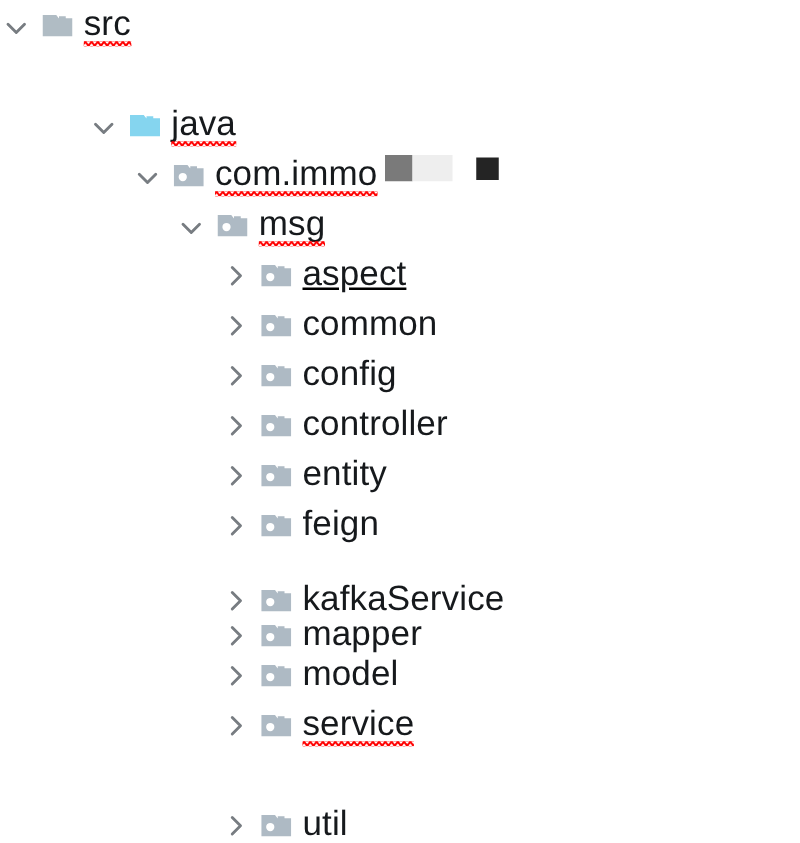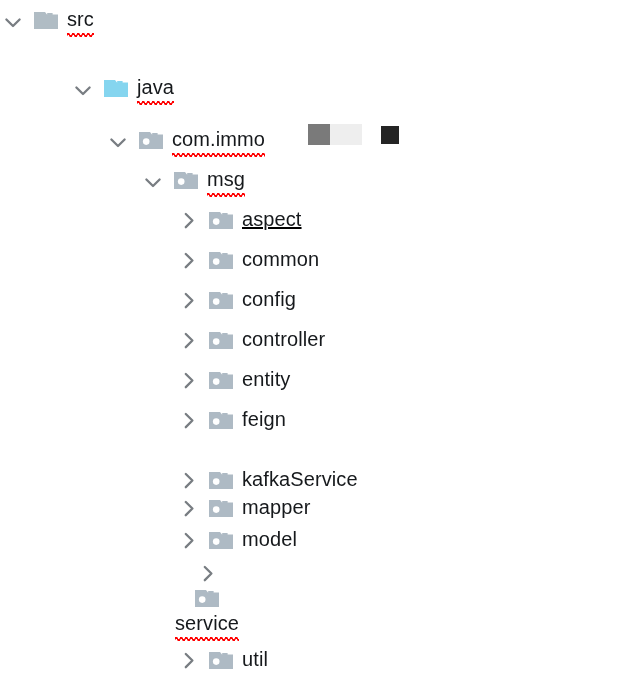--- a/index.html
+++ b/index.html
@@ -59,21 +59,21 @@
     margin-left: 8px;
     margin-right: 9px;
     display: flex;
     align-items: center;
     justify-content: flex-start;
   }
   .ficon svg { display: block; }
 
   
   .label {
-    font-size: 20px;
+    font-size: 28px;
     line-height: 26px;
     color: #16191c;
     letter-spacing: 0.1px;
     position: relative;
     padding-bottom: 2px;
   }
   .label.squiggle::after {
     content: "";
     position: absolute;
     left: 0;
@@ -103,21 +103,21 @@
           <path class="chev" d="M4 9.5 L10 15.5 L16 9.5" style="stroke:#787d82"></path>
         </svg>
       </span>
       <span class="ficon">
         <svg width="24" height="20" viewBox="0 0 24 20">
           <path d="M0 2 H11 L13 4.6 H13.2 L13.2 3 H18.6 L18.6 4.6 H24 V19 H0 Z" fill="#b0bcc4"></path>
         </svg>
       </span>
       <span class="label squiggle">src</span>
     </div>
-    <div class="row" style="top: 68px; left: 70px;">
+    <div class="row" style="top: 80px; left: 70px;">
       <span class="twisty">
         <svg width="22" height="22" viewBox="0 0 20 20">
           <path class="chev" d="M4 9.5 L10 15.5 L16 9.5" style="stroke:#787d82"></path>
         </svg>
       </span>
       <span class="ficon">
         <svg width="24" height="20" viewBox="0 0 24 20">
           <path d="M0 2 H11 L13 4.6 H13.2 L13.2 3 H18.6 L18.6 4.6 H24 V19 H0 Z" fill="#85d5ef"></path>
         </svg>
       </span>
@@ -270,21 +270,21 @@
         </svg>
       </span>
       <span class="ficon">
         <svg width="24" height="20" viewBox="0 0 24 20">
           <path d="M0 2 H11 L13 4.6 H13.2 L13.2 3 H18.6 L18.6 4.6 H24 V19 H0 Z" fill="#aebac4"></path>
           <circle cx="7.2" cy="11.6" r="3.3" fill="#ffffff"></circle>
         </svg>
       </span>
       <span class="label">model</span>
     </div>
-    <div class="row" style="top: 560px; left: 175px; flex-direction: column;">
+    <div class="row" style="top: 560px; left: 175px;">
       <span class="twisty">
         <svg width="22" height="22" viewBox="0 0 20 20">
           <path class="chev" d="M8 4.5 L14 10.5 L8 16.5" style="stroke:#787d82"></path>
         </svg>
       </span>
       <span class="ficon">
         <svg width="24" height="20" viewBox="0 0 24 20">
           <path d="M0 2 H11 L13 4.6 H13.2 L13.2 3 H18.6 L18.6 4.6 H24 V19 H0 Z" fill="#aebac4"></path>
           <circle cx="7.2" cy="11.6" r="3.3" fill="#ffffff"></circle>
         </svg>

